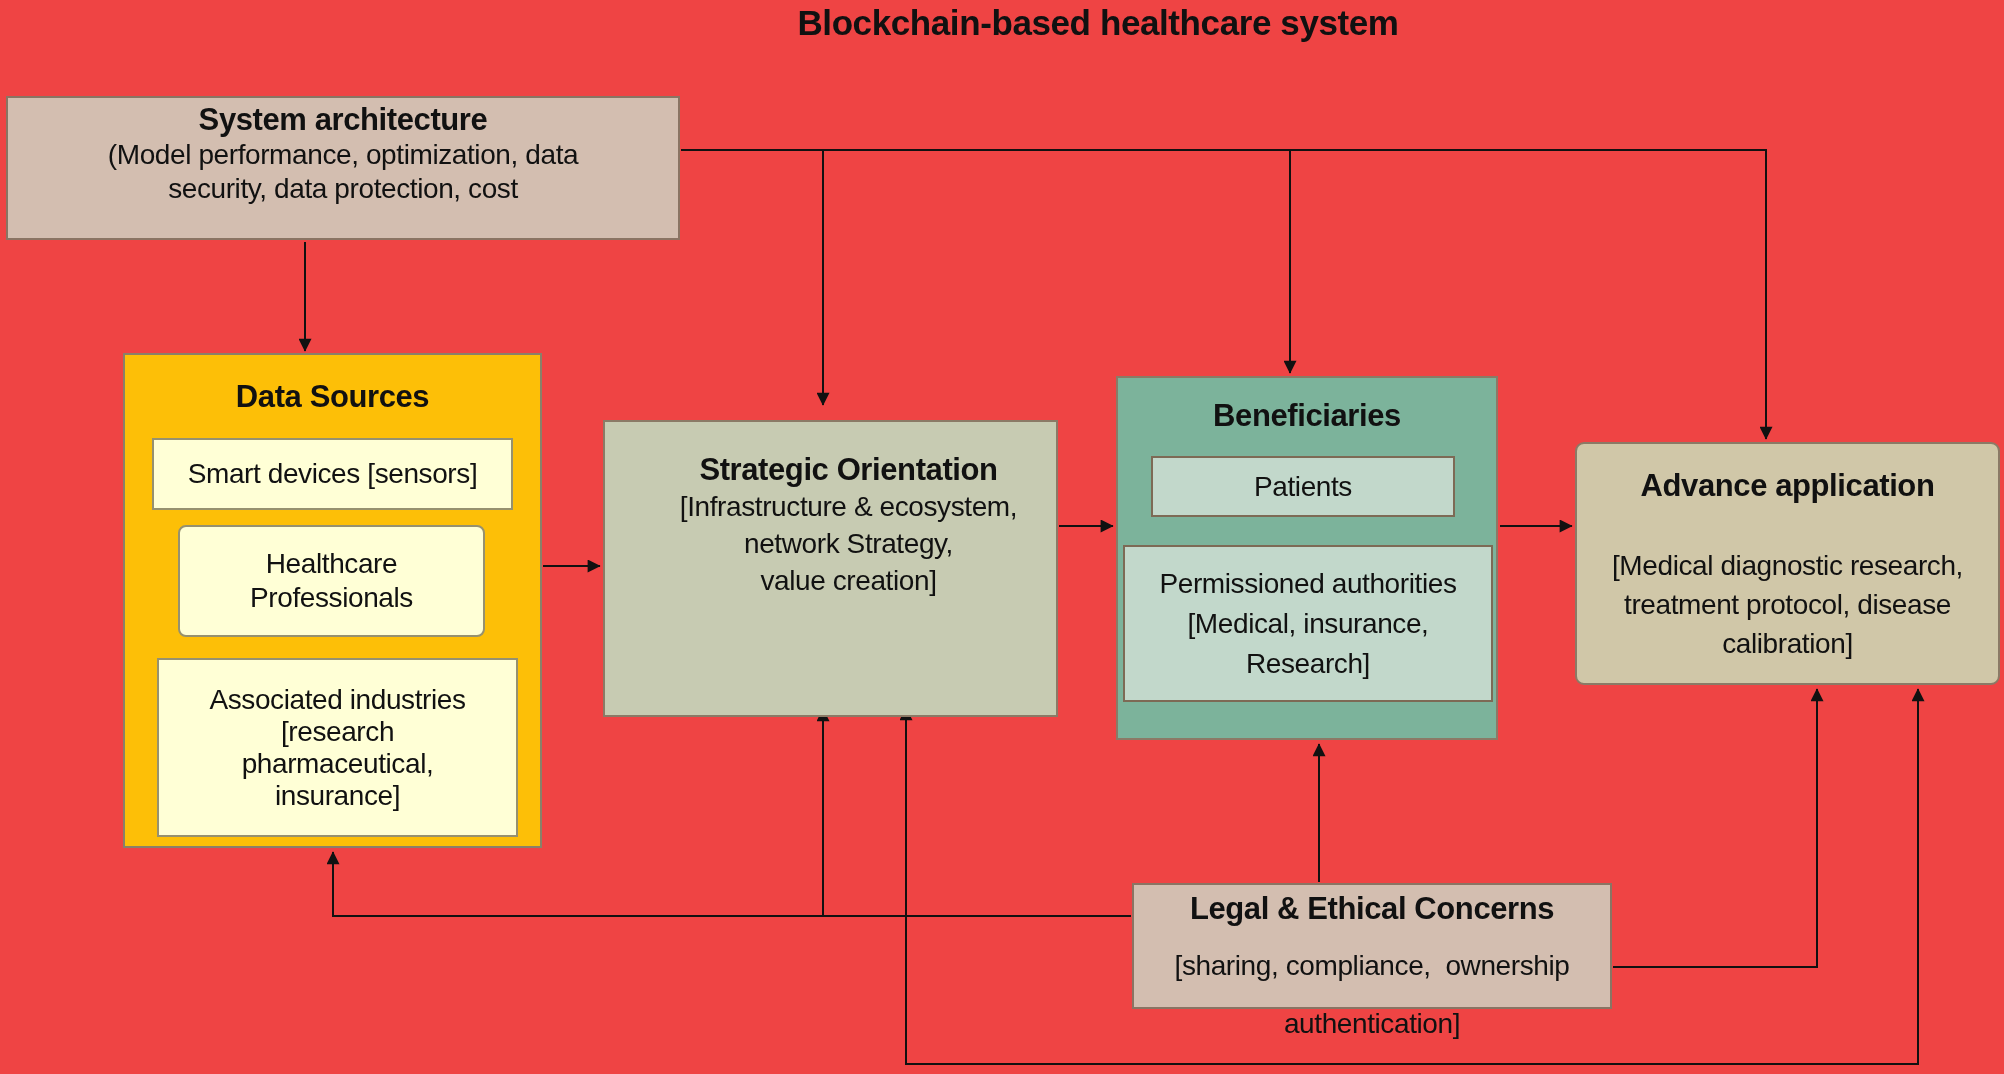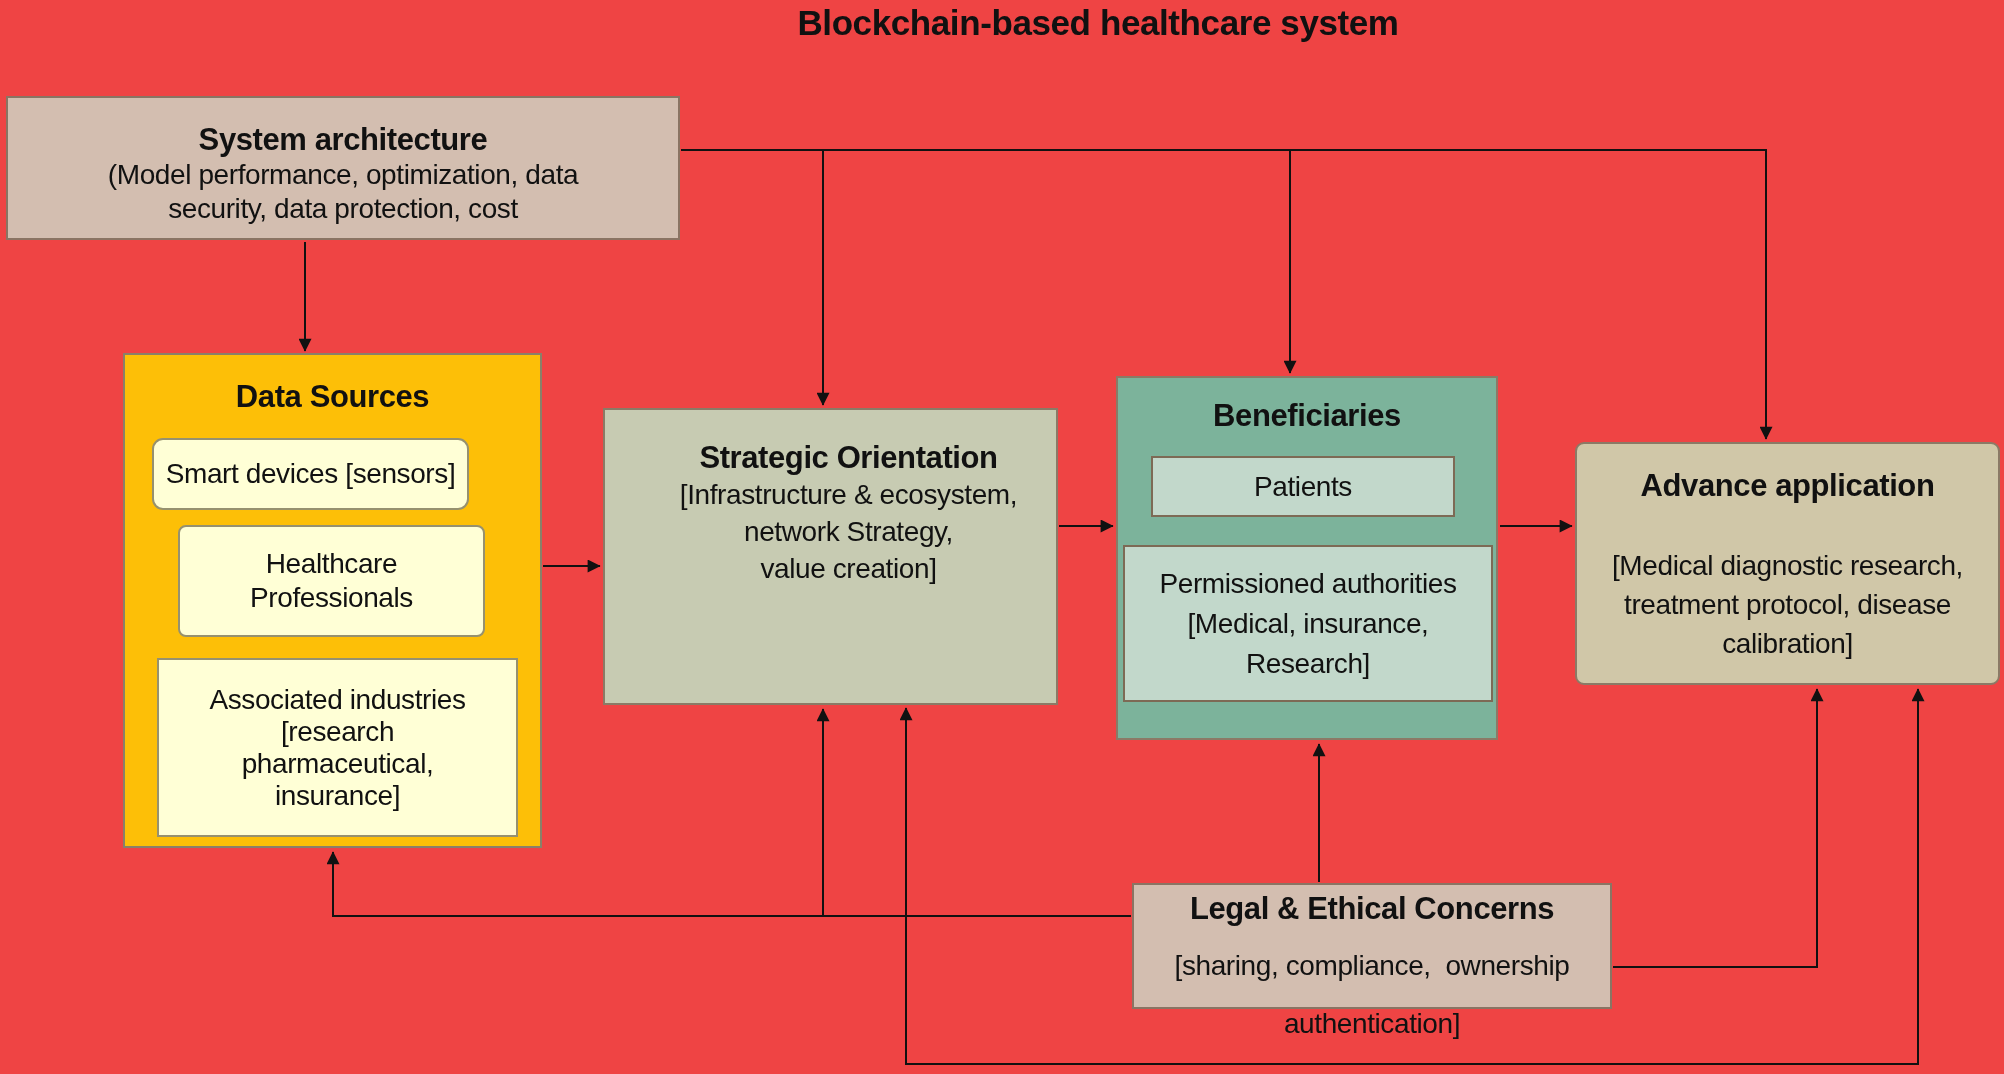--- a/index.html
+++ b/index.html
@@ -14,27 +14,27 @@
     position:absolute;top:3px;left:1098px;transform:translateX(-50%);
     font-size:35px;font-weight:bold;white-space:nowrap;
   }
   .box{
     position:absolute;box-sizing:border-box;border:2px solid;
     display:flex;flex-direction:column;align-items:center;text-align:center;
   }
   .box-title{font-weight:bold;font-size:31px;line-height:36px;}
   .line{font-size:28px;line-height:34px;white-space:pre-wrap;}
   
-  .sa{left:6px;top:96px;width:674px;height:144px;justify-content:flex-start;padding-top:24px;}
+  .sa{left:6px;top:96px;width:674px;height:144px;justify-content:flex-start;padding-top:4px;}
   .ds{left:123px;top:353px;width:419px;height:495px;justify-content:flex-start;padding-top:24px;}
-  .smart{left:152px;top:438px;width:317px;height:72px;justify-content:center;border-radius:11px;}
+  .smart{left:152px;top:438px;width:361px;height:72px;justify-content:center;}
   .hp{left:178px;top:525px;width:307px;height:112px;justify-content:center;border-radius:8px;}
   .ai{left:157px;top:658px;width:361px;height:179px;justify-content:center;}
   .ai .line{line-height:32px;}
-  .so{left:603px;top:408px;width:455px;height:297px;justify-content:flex-start;padding-top:30px;padding-left:36px;}
+  .so{left:603px;top:420px;width:455px;height:297px;justify-content:flex-start;padding-top:30px;padding-left:36px;}
   .so .line{line-height:37px;}
   .ben{left:1116px;top:376px;width:382px;height:364px;justify-content:flex-start;padding-top:20px;}
   .patients{left:1151px;top:456px;width:304px;height:61px;justify-content:center;}
   .perm{left:1123px;top:545px;width:370px;height:157px;justify-content:center;}
   .perm .line{line-height:40px;}
   .aa{left:1575px;top:442px;width:425px;height:243px;justify-content:flex-start;padding-top:24px;}
   .aa .box-title{margin-bottom:42px;}
   .aa .line{line-height:39px;}
   .legal{left:1132px;top:883px;width:480px;height:126px;justify-content:flex-start;padding-top:6px;}
   .legal .line{line-height:38px;}

